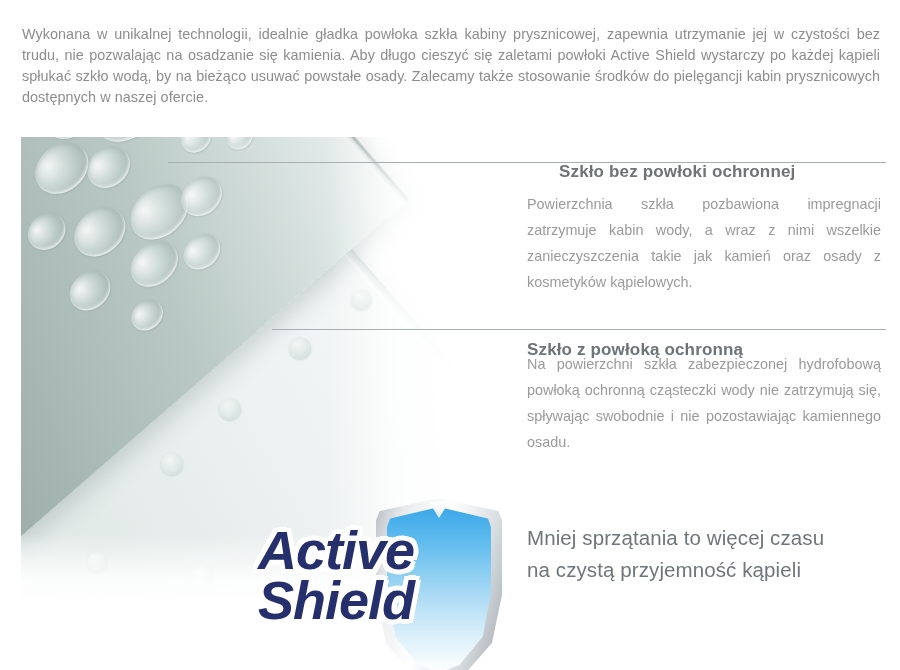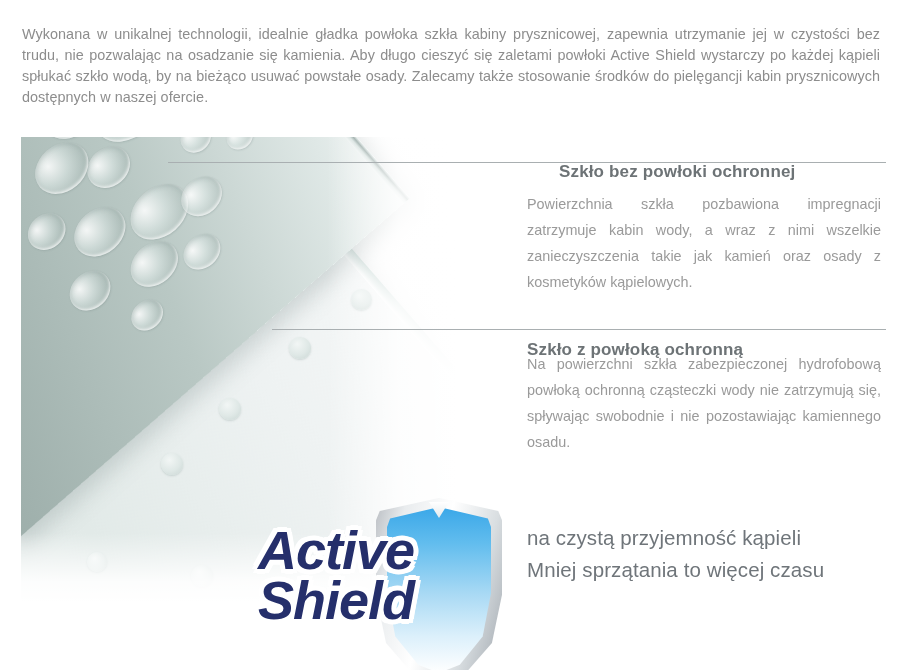--- a/index.html
+++ b/index.html
@@ -320,15 +320,15 @@
     <div class="shield-inner"></div>
     <div class="shield-notch"></div>
   </div>
   <div class="wordmark">
     <span class="wm-active">Active</span>
     <span class="wm-shield">Shield</span>
   </div>
 </div>
 
 <div class="tagline">
+  <div>Mniej sprzątania to więcej czasu</div>
   <div>na czystą przyjemność kąpieli</div>
-  <div>Mniej sprzątania to więcej czasu</div>
 </div>
 
 </body></html>

